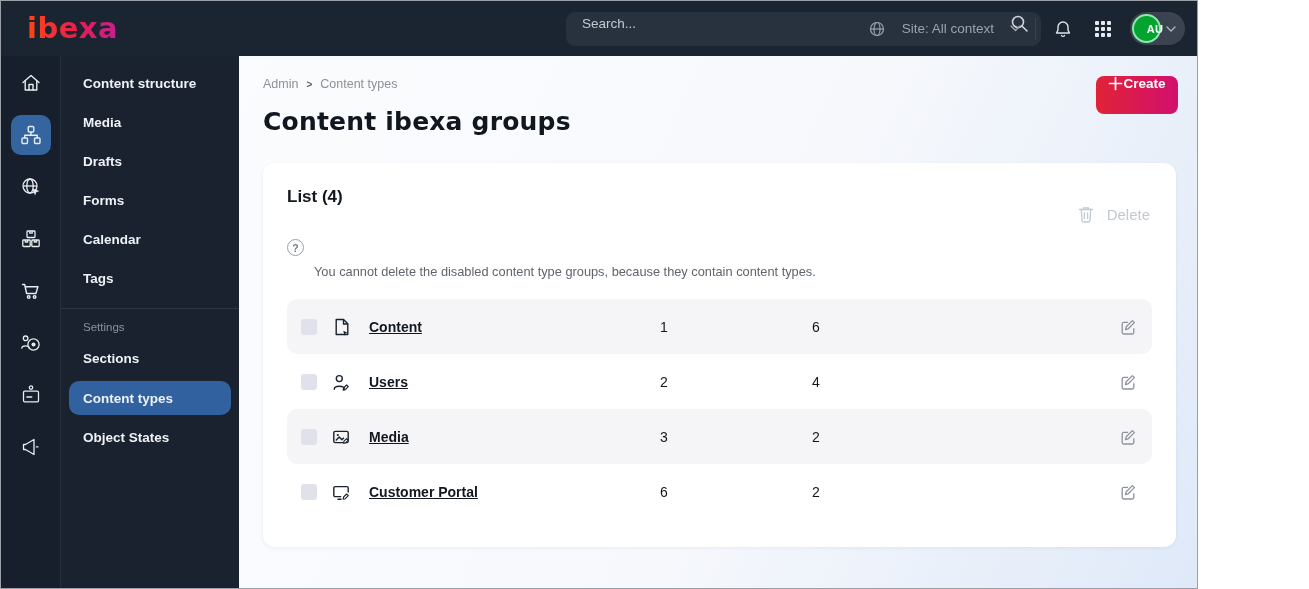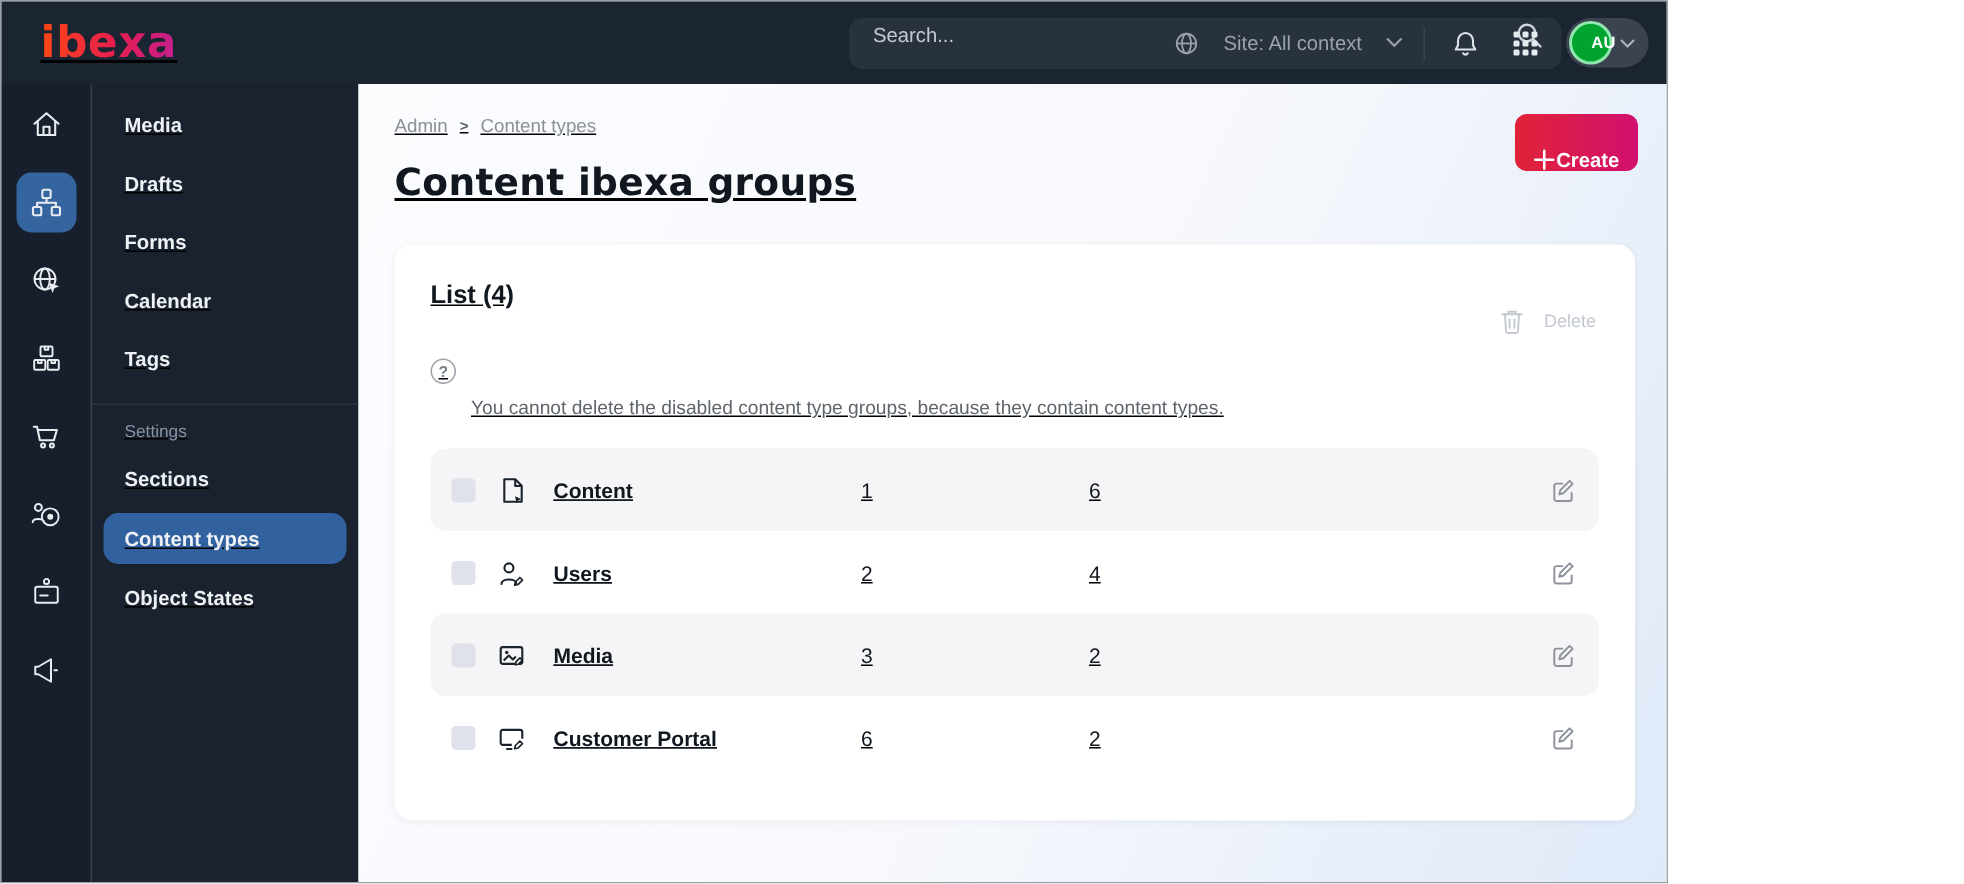--- a/index.html
+++ b/index.html
@@ -1,18 +1,18 @@
 <!DOCTYPE html>
 <html><head>
 <meta charset="utf-8">
 <style>
   * { margin:0; padding:0; box-sizing:border-box; }
   html,body { width:1309px; height:589px; overflow:hidden; }
   body { font-family:"Liberation Sans", sans-serif; background:#fff; }
-  .frame { width:1112px; height:589px; border:1px solid #9aa0a6; display:flex; flex-direction:column; background:#fff;text-decoration:underline; }
+  .frame { width:1198px; height:589px; border:1px solid #9aa0a6; display:flex; flex-direction:column; background:#fff; }
 
   
   .topbar { height:55px; background:#1b2431; display:flex; align-items:center; position:relative; flex:0 0 55px; }
   .logo { font-family:"DejaVu Sans", sans-serif; font-weight:bold; font-size:29px; letter-spacing:.5px; margin-left:26px;
           background:linear-gradient(90deg,#ff4713 0%, #e61e50 55%, #c4208f 100%);
           -webkit-background-clip:text; background-clip:text; -webkit-text-fill-color:transparent; color:transparent; line-height:1; }
   .search-wrap { position:absolute; left:565px; top:11px; width:475px; height:34px; background:#28323f; border-radius:9px;
                  display:flex; align-items:center; padding:0 12px 12px 16px; }
   .search-input { flex:1; background:transparent; border:none; outline:none; color:#dfe4ea; font-size:13.5px; font-family:"Liberation Sans",sans-serif; }
   .search-input::placeholder { color:#c3c9d1; }
@@ -35,30 +35,30 @@
   .side-divider { height:1px; background:#2c3743; margin:10px 0 6px 0; }
   .side-section-label { padding:6px 0 6px 22px; color:#8791a0; font-size:11.5px; }
   .side-item.pill { height:34px; margin:3px 8px; padding-left:14px; background:#31619e; border-radius:10px; }
 
   .main { flex:1; background:linear-gradient(115deg,#fbfcfe 0%, #f6f8fc 55%, #dfe9f8 100%); position:relative; overflow:hidden; }
   .breadcrumb { margin:21px 0 0 24px; font-size:12.5px; color:#8c9097; display:flex; align-items:center; gap:8px; }
   .crumb { cursor:pointer; }
   .crumb-sep { font-size:10px; font-weight:bold; color:#5d6269; }
   .create-btn { position:absolute; top:20px; right:19px; width:82px; height:38px; border:none; border-radius:8px;
                 background:linear-gradient(90deg,#e02337,#d2106f); color:#fff; font-size:13.5px; font-weight:bold;
-                display:flex; align-items:flex-end; justify-content:center; gap:0; cursor:pointer; font-family:"Liberation Sans",sans-serif; }
+                display:flex; align-items:flex-start; justify-content:center; gap:0; cursor:pointer; font-family:"Liberation Sans",sans-serif; }
   .page-title { margin:16px 0 0 24px; font-family:"DejaVu Sans",sans-serif; font-size:25px; font-weight:bold; color:#10171f; letter-spacing:.2px; }
 
   .card { margin:27px 21px 0 24px; background:#fff; border-radius:12px; box-shadow:0 1px 4px rgba(20,30,50,.06); padding:24px 24px 28px 24px; position:relative; }
   .list-title { font-size:17px; font-weight:bold; color:#10171f; }
   .info-row { display:flex; align-items:center; gap:10px; margin-top:9px; }
   .help-circle { width:17px; height:17px; border:1.2px solid #9aa0a8; border-radius:50%; color:#767c85; font-size:10.5px; font-weight:bold;
                  display:flex; align-items:center; justify-content:center; flex:0 0 17px; }
   .info-text { font-size:12.8px; color:#5f656d;margin-top:48px; }
-  .delete-btn { position:absolute; top:42px; right:26px; display:flex; align-items:center; gap:13px; color:#c3c8d1; font-size:12px; cursor:default; }
+  .delete-btn { position:absolute; top:42px; right:26px; display:flex; align-items:center; gap:13px; color:#c3c8d1; font-size:15px; cursor:default; }
 
   .table { margin-top:20px; }
   .t-row { display:grid; grid-template-columns:44px 38px 1fr 152px 292px 48px; align-items:center; }
   .t-head { height:34px; color:#6f747c; font-size:12.5px; }
   .t-body-row { height:55px; border-radius:10px; }
   .t-body-row.alt { background:#f5f5f7; }
   .cb-cell { padding-left:14px; }
   .checkbox { width:16px; height:16px; background:#dfe2eb; border-radius:3px; cursor:pointer; }
   .row-icon { color:#1a222c; display:flex; align-items:center; }
   .name-link { font-size:14px; font-weight:bold; color:#10171f; text-decoration:underline; cursor:pointer; width:max-content; }
@@ -211,20 +211,21 @@
         <span>
           <svg width="24" height="24" viewBox="0 0 24 24" fill="none" stroke="currentColor" stroke-width="1.3" stroke-linejoin="round">
             <path d="M4.5 9.5h2l8.5-5v15l-8.5-5h-2z"></path>
               <path d="M17.3 11.8h1.7" stroke-linecap="round"></path>
           </svg>
         </span>
       </div>
     </div>
 
     <div class="sidebar">
+      <div class="side-item">Content structure</div>
       <div class="side-item">Media</div>
       <div class="side-item">Drafts</div>
       <div class="side-item">Forms</div>
       <div class="side-item">Calendar</div>
       <div class="side-item">Tags</div>
       <div class="side-divider"></div>
       <div class="side-section-label">Settings</div>
       <div class="side-item">Sections</div>
       <div class="side-item pill">Content types</div>
       <div class="side-item">Object States</div>

